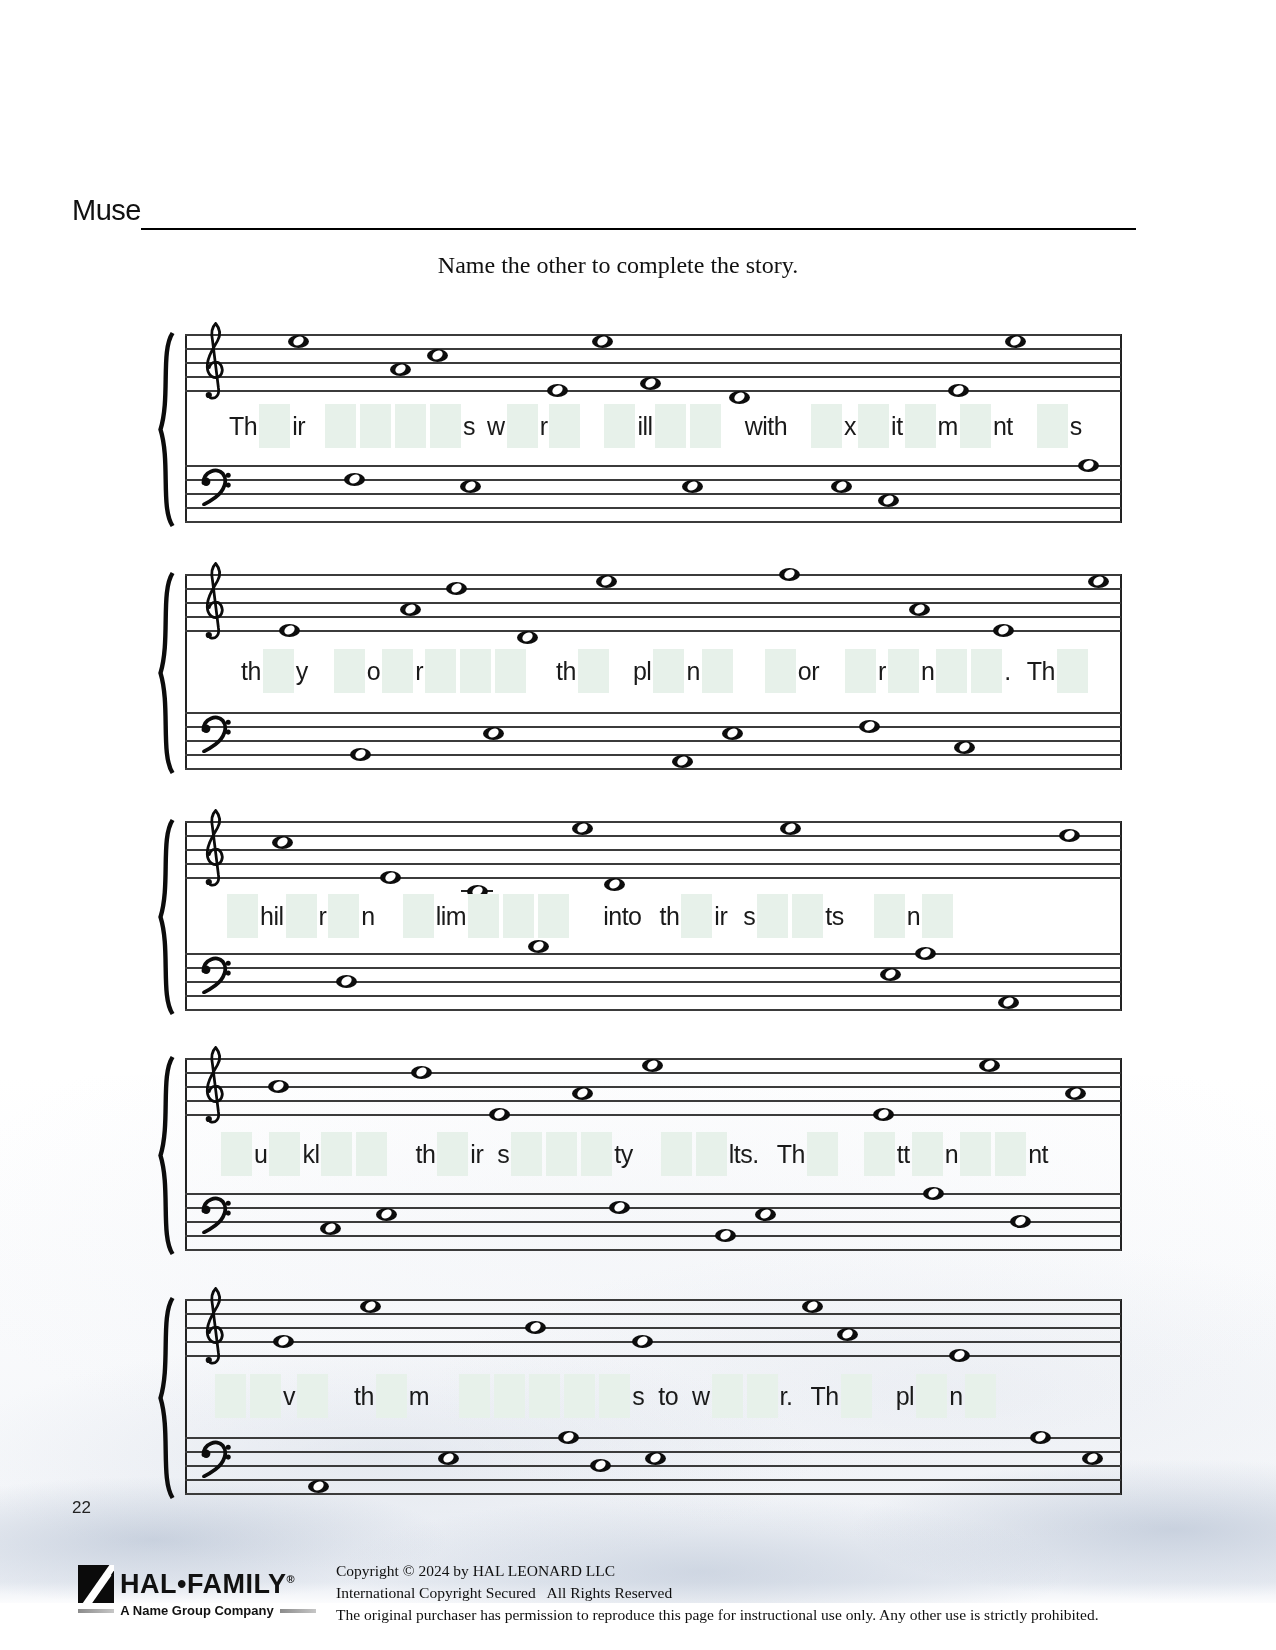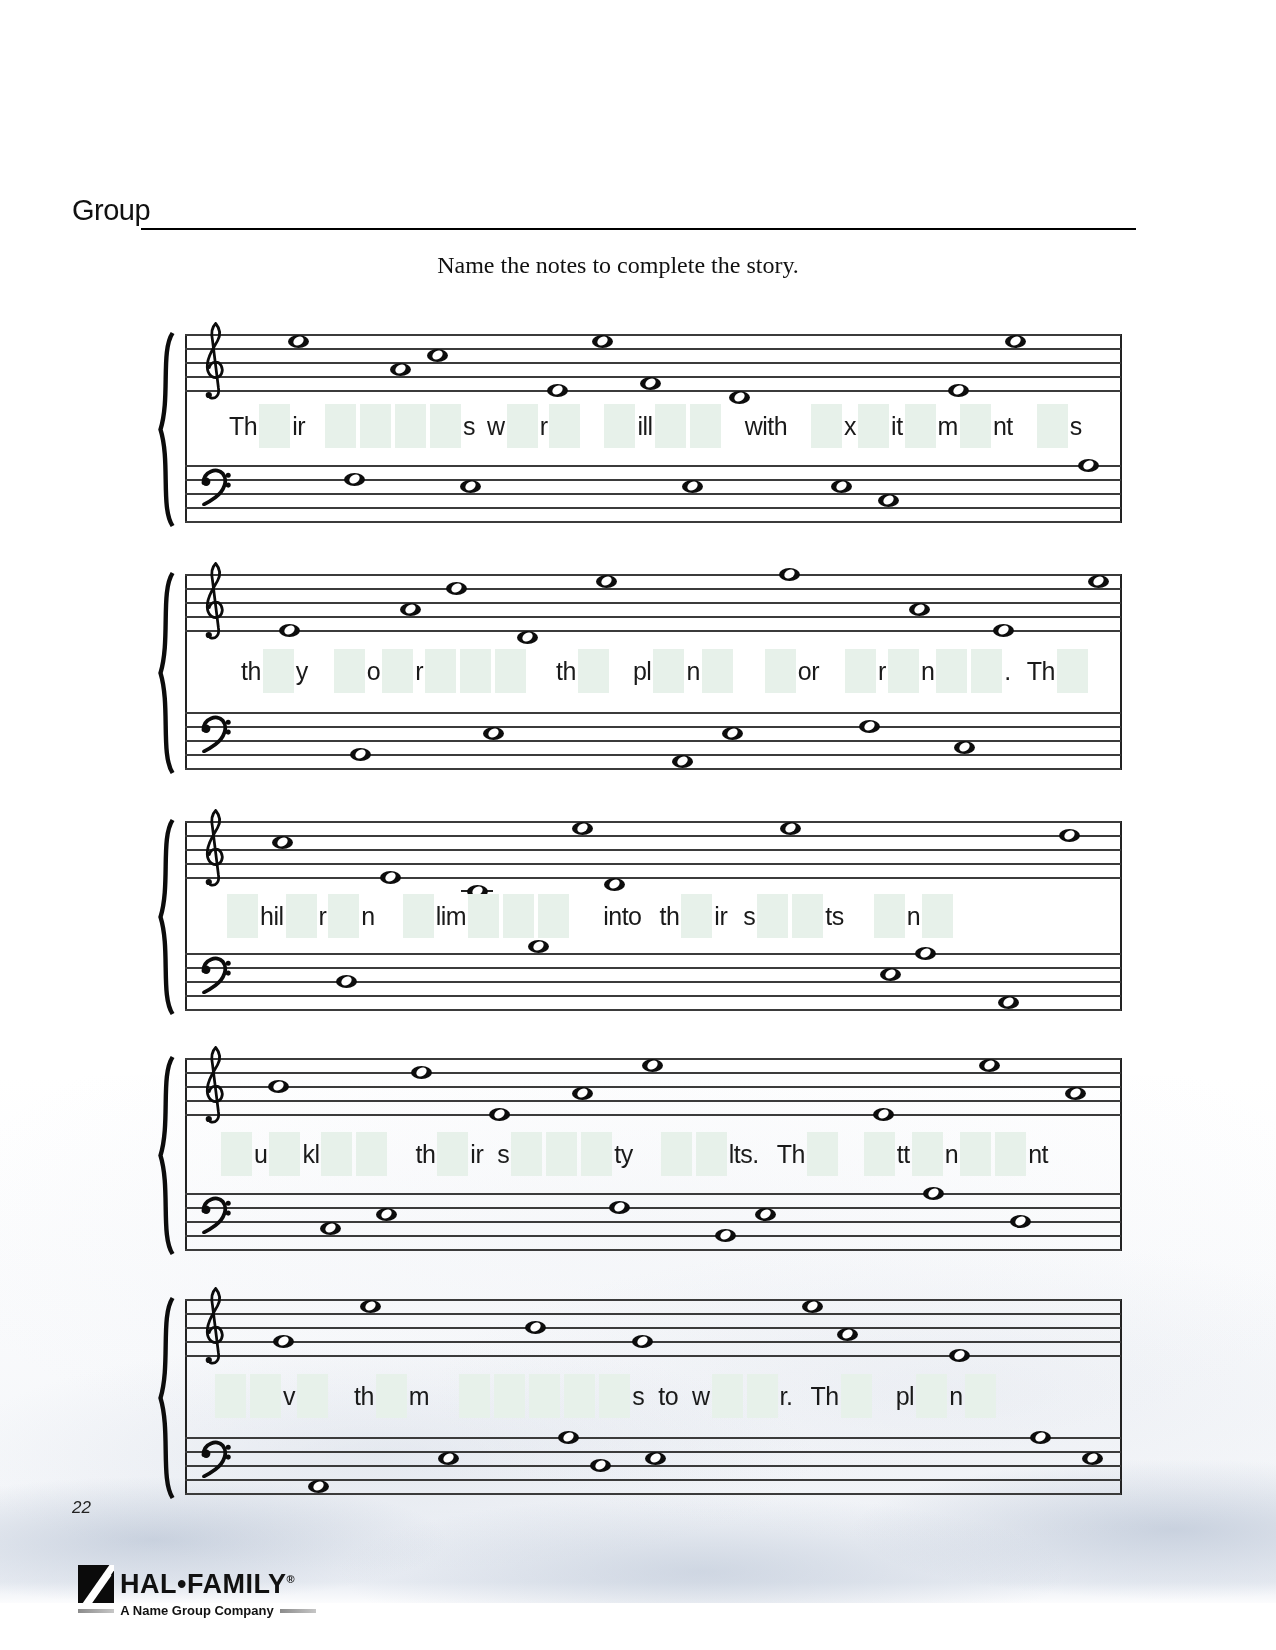--- a/index.html
+++ b/index.html
@@ -28,44 +28,44 @@
   .note{position:absolute;width:21px;height:13px;background:#0d0d0d;border-radius:50%;}
   .note::after{content:"";position:absolute;left:5px;top:2.5px;width:11px;height:8px;background:#fff;
         border-radius:50%;transform:rotate(-30deg);}
   .ledger{position:absolute;width:32px;height:2px;background:#222;}
   .lyric{position:absolute;left:185px;width:936px;height:46px;display:flex;align-items:center;
         font-size:25px;color:#1a1a1a;white-space:pre;}
   .blank{width:31px;height:44px;background:#e7f1ea;margin:0 2px;flex:0 0 auto;}
   .spacer{flex:0 0 auto;height:1px;}
   .frag{flex:0 0 auto;letter-spacing:-.5px;}
   .brace,.clefsvg{position:absolute;}
-  .pagenum{position:absolute;left:72px;top:1498px;font-size:17px;color:#222;font-style:italic;}
+  .pagenum{position:absolute;left:72px;top:1498px;font-size:17px;color:#222;}
   .footer-logo{position:absolute;left:78px;top:1563px;}
   .logo-mark{position:absolute;left:0;top:2px;width:36px;height:38px;background:#0b0b0b;overflow:hidden;}
   .logo-mark i{position:absolute;left:-8px;top:16px;width:60px;height:7px;background:#fff;transform:rotate(-55deg);}
   .logo-mark b{position:absolute;left:-4px;top:27px;width:46px;height:3px;background:#fff;transform:rotate(-55deg);}
   .logo-text{position:absolute;left:42px;top:6px;font-size:27px;font-weight:700;letter-spacing:.5px;white-space:nowrap;}
   .logo-text sup{font-size:11px;}
   .logo-sub{position:absolute;left:0;top:40px;width:238px;display:flex;align-items:center;gap:6px;
         font-size:13px;font-weight:700;white-space:nowrap;}
   .logo-sub .rule{flex:1;height:4px;background:linear-gradient(90deg,#8b8b8b,#c6c6c6);}
   .copyright{position:absolute;left:336px;top:1560px;font-family:"Liberation Serif",serif;
         font-size:15.5px;line-height:22px;color:#101010;white-space:pre;}
 </style>
 </head>
 <body>
 
 <div id="sheet">
   <div class="clouds"></div>
 
 
-  <div class="namerow">Group</div>
+  <div class="namerow">Muse</div>
   <div class="nameline"></div>
 
-  <div class="instruction">Name the notes to complete the story.</div>
+  <div class="instruction">Name the other to complete the story.</div>
 
   <div id="systems">
       <div>
         <div style="position: absolute; left: 155px; top: 331px;">
           <svg class="brace" width="22" height="197" viewBox="0 0 20 200" preserveAspectRatio="none" fill="none">
   <path d="M16 2 C5 20 14 68 5 100 C14 132 5 180 16 198" stroke="#0c0c0c" stroke-width="4"></path>
           </svg>
         </div>
         <div class="sysline" style="left: 185px; top: 334px; height: 189px;"></div>
         <div class="sysline" style="left: 1120px; top: 334px; height: 189px;"></div>
@@ -337,13 +337,14 @@
         <i></i>
         <b></b>
       </div>
     <div class="logo-text"><span>HAL•FAMILY</span><sup>®</sup></div>
     <div class="logo-sub">
       <span class="rule"></span>
       <span>A Name Group Company</span>
       <span class="rule"></span>
     </div>
   </div>
+  <div class="copyright" id="copyright"><div>Copyright © 2024 by HAL LEONARD LLC</div><div>International Copyright Secured   All Rights Reserved</div><div>The original purchaser has permission to reproduce this page for instructional use only. Any other use is strictly prohibited.</div></div>
 </div>
 
 </body></html>

